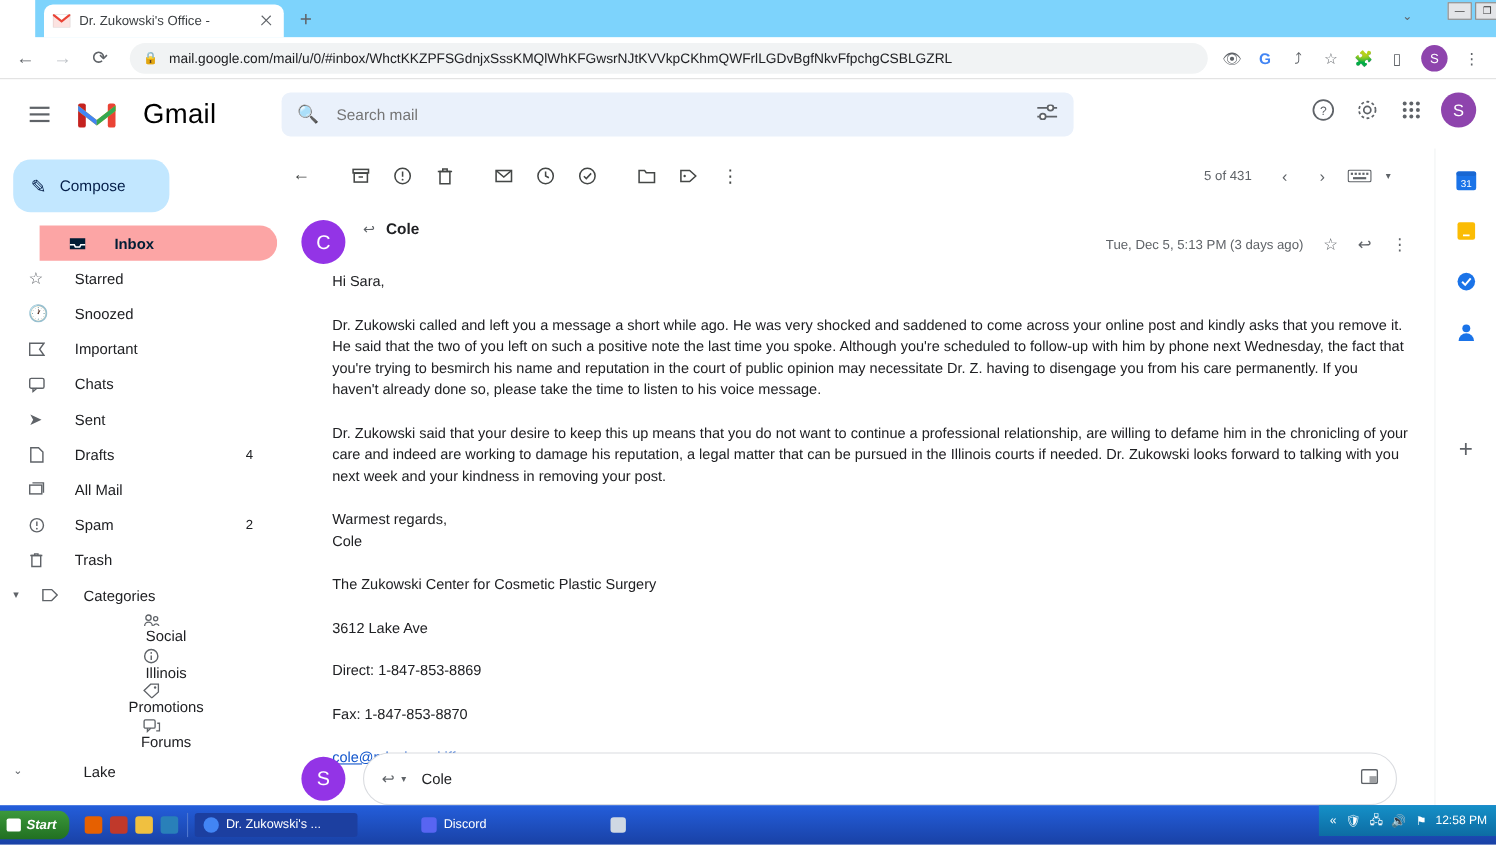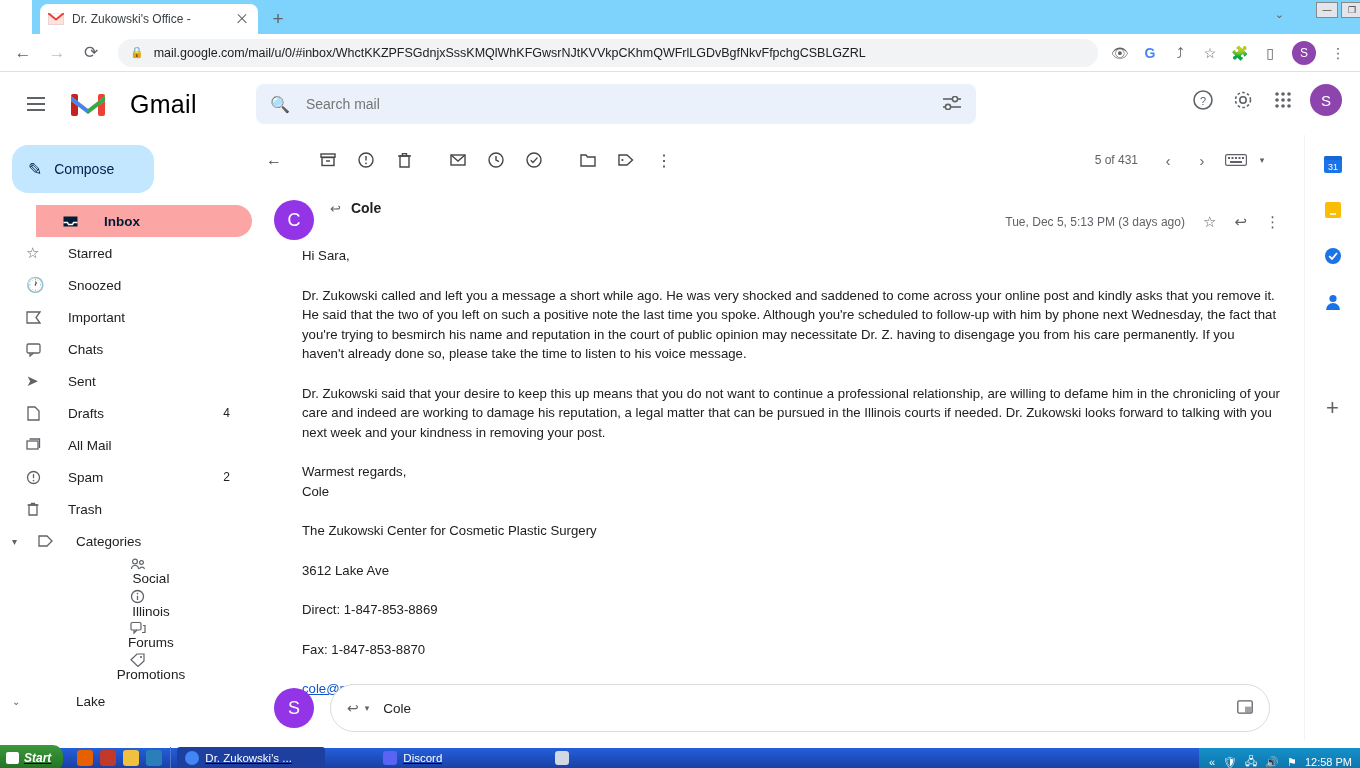--- a/index.html
+++ b/index.html
@@ -195,23 +195,23 @@
   
   .right-rail {
     position: absolute; right: 0; top: 135px; width: 56px; height: 605px; background: #fff;
     display: flex; flex-direction: column; align-items: center; padding-top: 14px; gap: 16px;
     border-left: 1px solid #f1f3f4;
   }
   .rail-icon { width: 30px; height: 30px; display: flex; align-items: center; justify-content: center; font-size: 16px; border-radius: 6px; }
 
   
   .taskbar {
-    position: absolute; left: 0; bottom: 0; width: 1360px; height: 20px;
+    position: absolute; left: 0; bottom: 0; width: 1360px; height: 36px;
     background: linear-gradient(#245edb, #1941a5);
-    display: flex; align-items: center; text-decoration: underline;
+    display: flex; align-items: center;
   }
   .start-btn {
     height: 26px; padding: 0 12px 0 6px; margin-right: 6px;
     background: linear-gradient(#3c993c, #217021); color: #fff; font-size: 12px; font-weight: bold;
     font-style: italic; display: flex; align-items: center; gap: 5px;
     border-radius: 0 10px 10px 0;
   }
   .start-flag { width: 13px; height: 12px; background: #fff; border-radius: 2px; display: inline-block; }
   .qlaunch { display: flex; align-items: center; gap: 7px; padding: 0 8px; border-right: 1px solid #4f77cf; height: 22px; }
   .qlaunch .q { width: 16px; height: 16px; border-radius: 3px; }
@@ -461,36 +461,36 @@
             <circle cx="7.5" cy="4.6" r="0.8" fill="#5f6368"></circle>
             <line x1="7.5" y1="6.8" x2="7.5" y2="11" stroke="#5f6368" stroke-width="1.3"></line>
           </svg>
       </span>
       <span>Illinois</span>
     </div>
 
     <div class="nav-item sub">
       <span class="ni-icon">
         <svg width="16" height="14" viewBox="0 0 16 14">
+            <path d="M1 6.8 L7 1 h7 v7 l-6 5.5 z" fill="none" stroke="#5f6368" stroke-width="1.2"></path>
+            <circle cx="11" cy="4" r="1.1" fill="#5f6368"></circle>
+          </svg>
+      </span>
+      <span>Promotions</span>
+    </div>
+
+    <div class="nav-item sub">
+      <span class="ni-icon">
+        <svg width="16" height="14" viewBox="0 0 16 14">
             <rect x="1" y="1.5" width="10" height="7.5" rx="1.2" fill="none" stroke="#5f6368" stroke-width="1.2"></rect>
             <path d="M4 9 v3 l3 -3" fill="none" stroke="#5f6368" stroke-width="1.2"></path>
             <path d="M13 4.5 h2 v7 h-3" fill="none" stroke="#5f6368" stroke-width="1.2"></path>
           </svg>
       </span>
       <span>Forums</span>
-    </div>
-
-    <div class="nav-item sub">
-      <span class="ni-icon">
-        <svg width="16" height="14" viewBox="0 0 16 14">
-            <path d="M1 6.8 L7 1 h7 v7 l-6 5.5 z" fill="none" stroke="#5f6368" stroke-width="1.2"></path>
-            <circle cx="11" cy="4" r="1.1" fill="#5f6368"></circle>
-          </svg>
-      </span>
-      <span>Promotions</span>
     </div>
 
     <div class="nav-item" style="padding-left:12px;">
       <span class="caret" style="margin-left:0;margin-right:6px;">⌄</span>
       <span class="ni-icon" style="margin-right:14px;"></span>
       <span>Lake</span>
     </div>
   </div>
 
   <div class="mail-toolbar">

